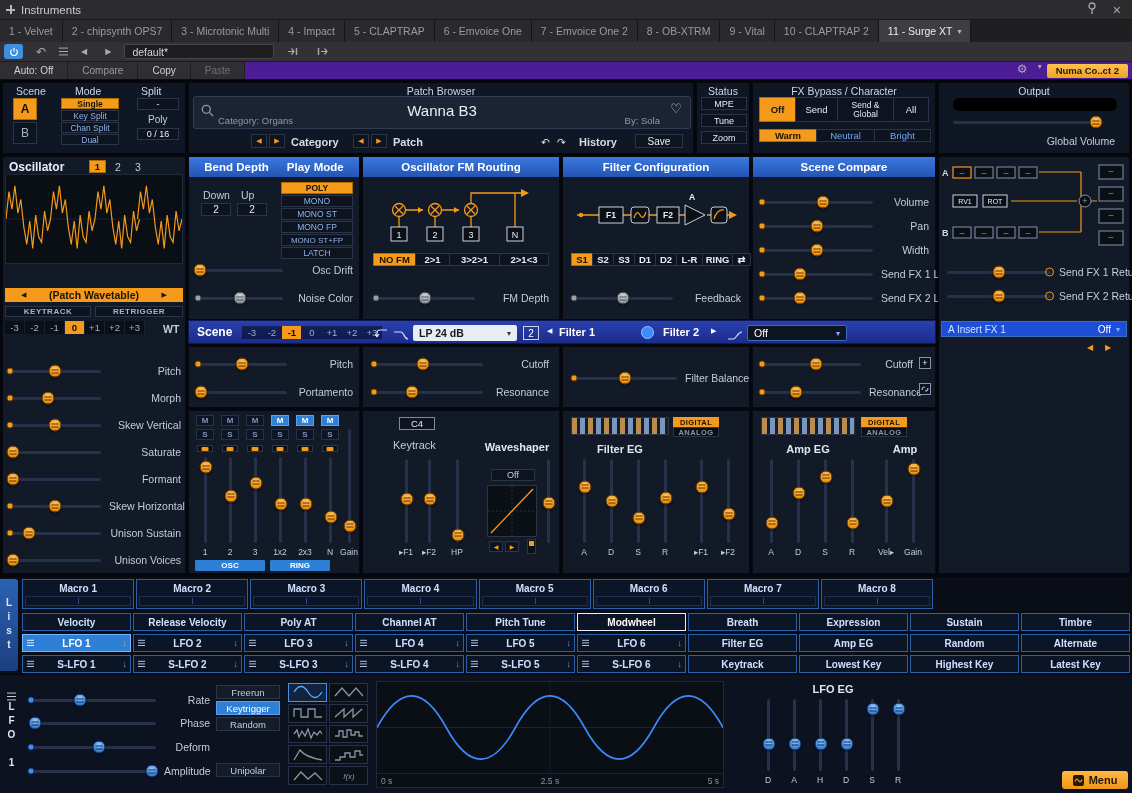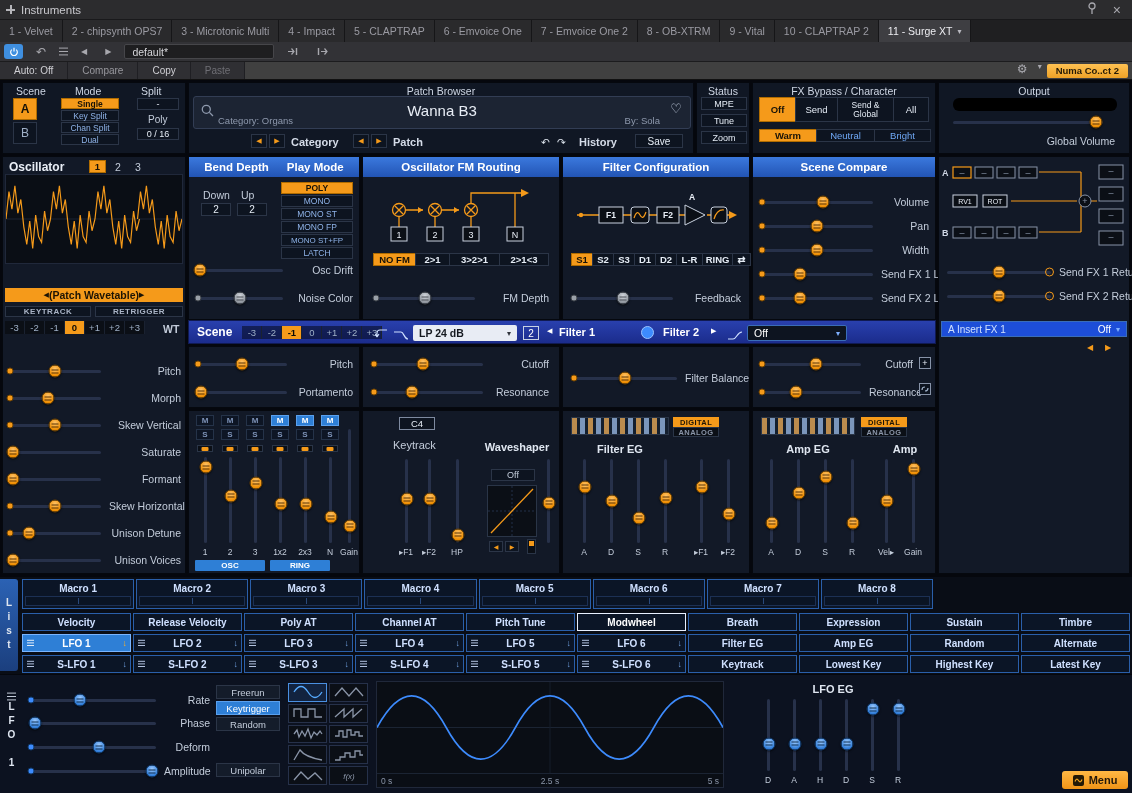--- a/index.html
+++ b/index.html
@@ -15,21 +15,21 @@
 #titlebar .sp{flex:1}
 .tbicon{color:#a8a8ae;font-size:12px;padding:0 5px;cursor:default}
 #tabsrow{left:0;top:20px;width:1132px;height:22px;background:#1f1f21;display:flex;align-items:stretch}
 .tab{display:flex;align-items:center;padding:0 9px;background:#2a2a2c;border-right:1px solid #161618;color:#9a9aa2;font-size:10.5px;white-space:nowrap;gap:5px}
 .tab.sel{background:#3e3e42;color:#ececf0}
 .tab.sel .crt{color:#b9b9c0;font-size:8px}
 #toolbar{left:0;top:42px;width:1132px;height:20px;background:#323236;border-bottom:1px solid #1c1c1e;display:flex;align-items:center;padding:0 4px;gap:8px}
 .pwr{width:19px;height:15px;background:#3f8fe0;border-radius:3px;display:flex;align-items:center;justify-content:center}
 .lines{display:inline-block;width:9px;height:1.4px;background:#a8a8ae;box-shadow:0 3.4px 0 #a8a8ae,0 -3.4px 0 #a8a8ae}
 .combo1{width:150px;height:15px;background:#1e1e20;border:1px solid #46464a;border-radius:2px;color:#d6d6da;font-size:10.5px;display:flex;align-items:center;padding:0 7px}
-#subbar{left:0;top:62px;width:1132px;height:18px;background:#404040;border-bottom:1px solid #111;display:flex;align-items:stretch;font-size:10px}
+#subbar{left:0;top:62px;width:1132px;height:18px;background:#4c1d95;border-bottom:1px solid #111;display:flex;align-items:stretch;font-size:10px}
 .tb4{display:flex;align-items:center;justify-content:center;background:#2f2f33;border-right:1px solid #1f1f23;padding:0 14px}
 #subbar .sp{flex:1}
 .ctlbtn{align-self:center;height:14px;background:linear-gradient(#ffc252,#eda127);border-radius:2px;color:#241a06;font-weight:700;font-size:9.5px;display:flex;align-items:center;padding:0 9px;margin-right:4px}
 
 #surge{left:0;top:80px;width:1132px;height:713px;background:#05070d}
 .hblk,.panel{position:absolute;background:#101724;border:1px solid #05080e}
 .panel{background:#121927}
 .htitle{position:absolute;font-size:10.5px;color:#cdd5e3;white-space:nowrap}
 .phead{position:absolute;left:0;top:0;right:0;height:20px;background:linear-gradient(#3b79de,#2254b4);display:flex;align-items:center;justify-content:center;color:#fff;font-size:11.5px;font-weight:700;gap:4px}
 .lab{color:#c3ccda;font-size:10.5px;white-space:nowrap}
@@ -275,21 +275,21 @@
               <path id="owp" d="M0,45 L3,17 L6,35 L9,11 L12,39 L15,25 L18,53 L21,71 L24,47 L27,75 L30,41 L33,63 L36,69 L39,37 L42,57 L45,45"></path>
             </defs>
           <g stroke="#f59a1a" stroke-width="1.2" fill="none">
             <use href="#owp"></use>
               <use href="#owp" x="45"></use>
               <use href="#owp" x="90"></use>
               <use href="#owp" x="133"></use>
           </g>
         </svg>
       </div>
-      <div class="abs" style="left:2px;top:131px;width:178px;height:14px;background:#f59a1a;display:flex;align-items:center;justify-content:center;padding:0 16px">
+      <div class="abs" style="left:2px;top:131px;width:178px;height:14px;background:#f59a1a;display:flex;align-items:center;justify-content:space-between;padding:0 16px">
         <span style="color:#1c1405;font-size:7px">◀</span>
         <span style="color:#1c1405;font-size:10.5px;font-weight:700">(Patch Wavetable)</span>
         <span style="color:#1c1405;font-size:7px">▶</span>
       </div>
       <div class="ob" style="left:2px;top:149px;width:86px;height:11px;font-size:8px;letter-spacing:.5px;color:#aab4c6;font-weight:700">KEYTRACK</div>
       <div class="ob" style="left:92px;top:149px;width:88px;height:11px;font-size:8px;letter-spacing:.5px;color:#aab4c6;font-weight:700">RETRIGGER</div>
       <div class="abs" style="left:2px;top:164px;display:flex">
         <div class="oct">-3</div>
         <div class="oct">-2</div>
         <div class="oct">-1</div>
@@ -337,21 +337,21 @@
             <i class="dot"></i>
             <i class="hnd" style="left:50%"></i>
           </span>
           <span class="slab">Skew Horizontal</span>
         </div>
       <div class="srow" style="left:6px;top:369px;width:172px">
           <span class="trk">
             <i class="dot"></i>
             <i class="hnd" style="left:22%"></i>
           </span>
-          <span class="slab">Unison Detune</span>
+          <span class="slab">Unison Sustain</span>
         </div>
       <div class="srow" style="left:6px;top:396px;width:172px">
           <span class="trk">
             <i class="hnd" style="left:4%"></i>
           </span>
           <span class="slab">Unison Voices</span>
         </div>
     </div>
 
     <div class="panel" style="left:188px;top:76px;width:172px;height:164px">

